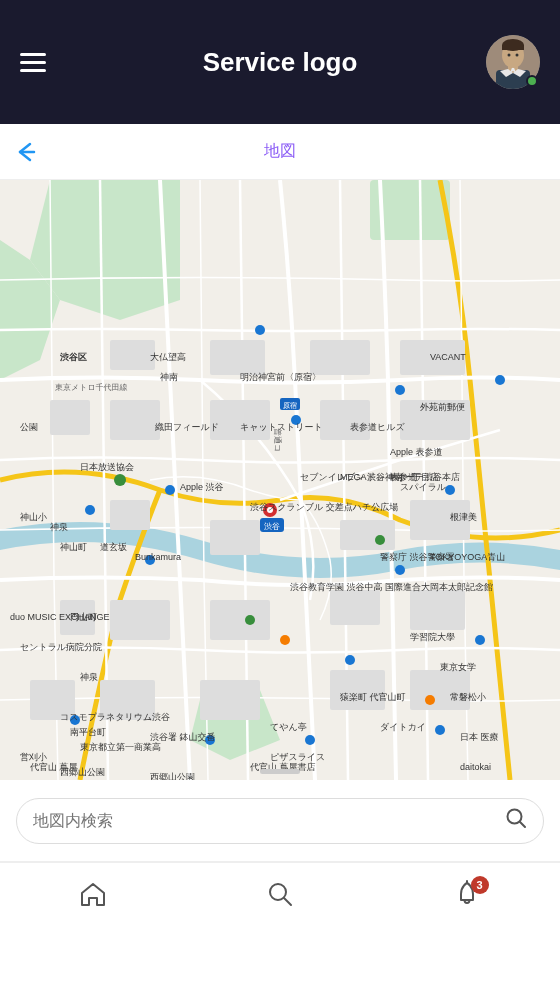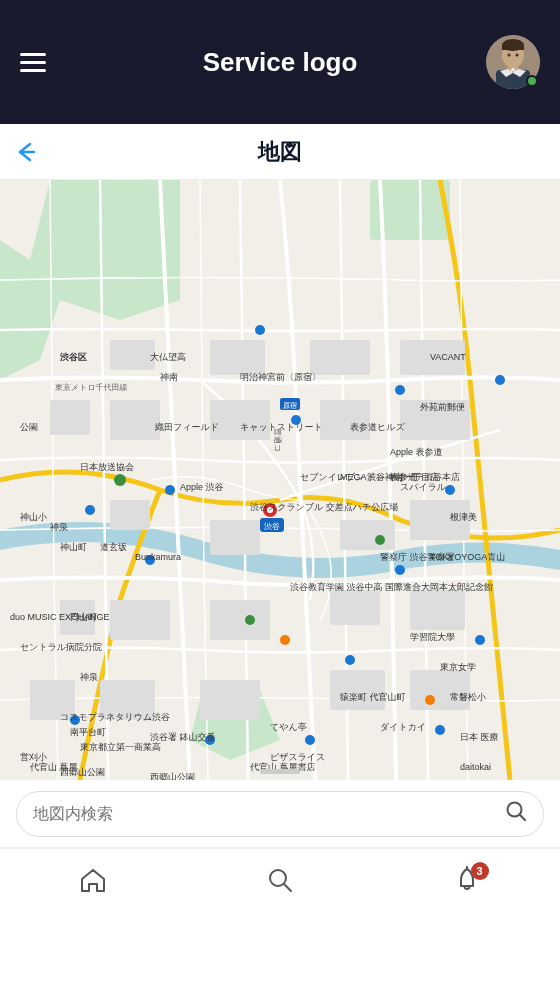--- a/index.html
+++ b/index.html
@@ -81,23 +81,23 @@
       align-items: center;
       color: #2196f3;
       font-size: 22px;
       cursor: pointer;
       font-weight: 300;
     }
     .sub-header-title {
       position: absolute;
       left: 50%;
       transform: translateX(-50%);
-      font-size: 22px;
-      font-weight: 700;
-      color: #0f172a;
+      font-size: 16px;
+      font-weight: 400;
+      color: #8b5cf6;
     }
 
     
     .map-container {
       width: 560px;
       height: 600px;
       position: relative;
       overflow: hidden;
       background: #e8e0d8;
     }
@@ -115,21 +115,21 @@
       left: 50%;
       transform: translateX(-50%);
       width: 40px;
       height: 5px;
       background: #ccc;
       border-radius: 3px;
     }
 
     
     .search-bar {
-      height: 68px;
+      height: 82px;
       background: #fff;
       display: flex;
       align-items: center;
       padding: 0 16px;
       border-bottom: 1px solid #eee;
     }
     .search-input-wrap {
       width: 100%;
       height: 46px;
       border: 1.5px solid #ddd;

